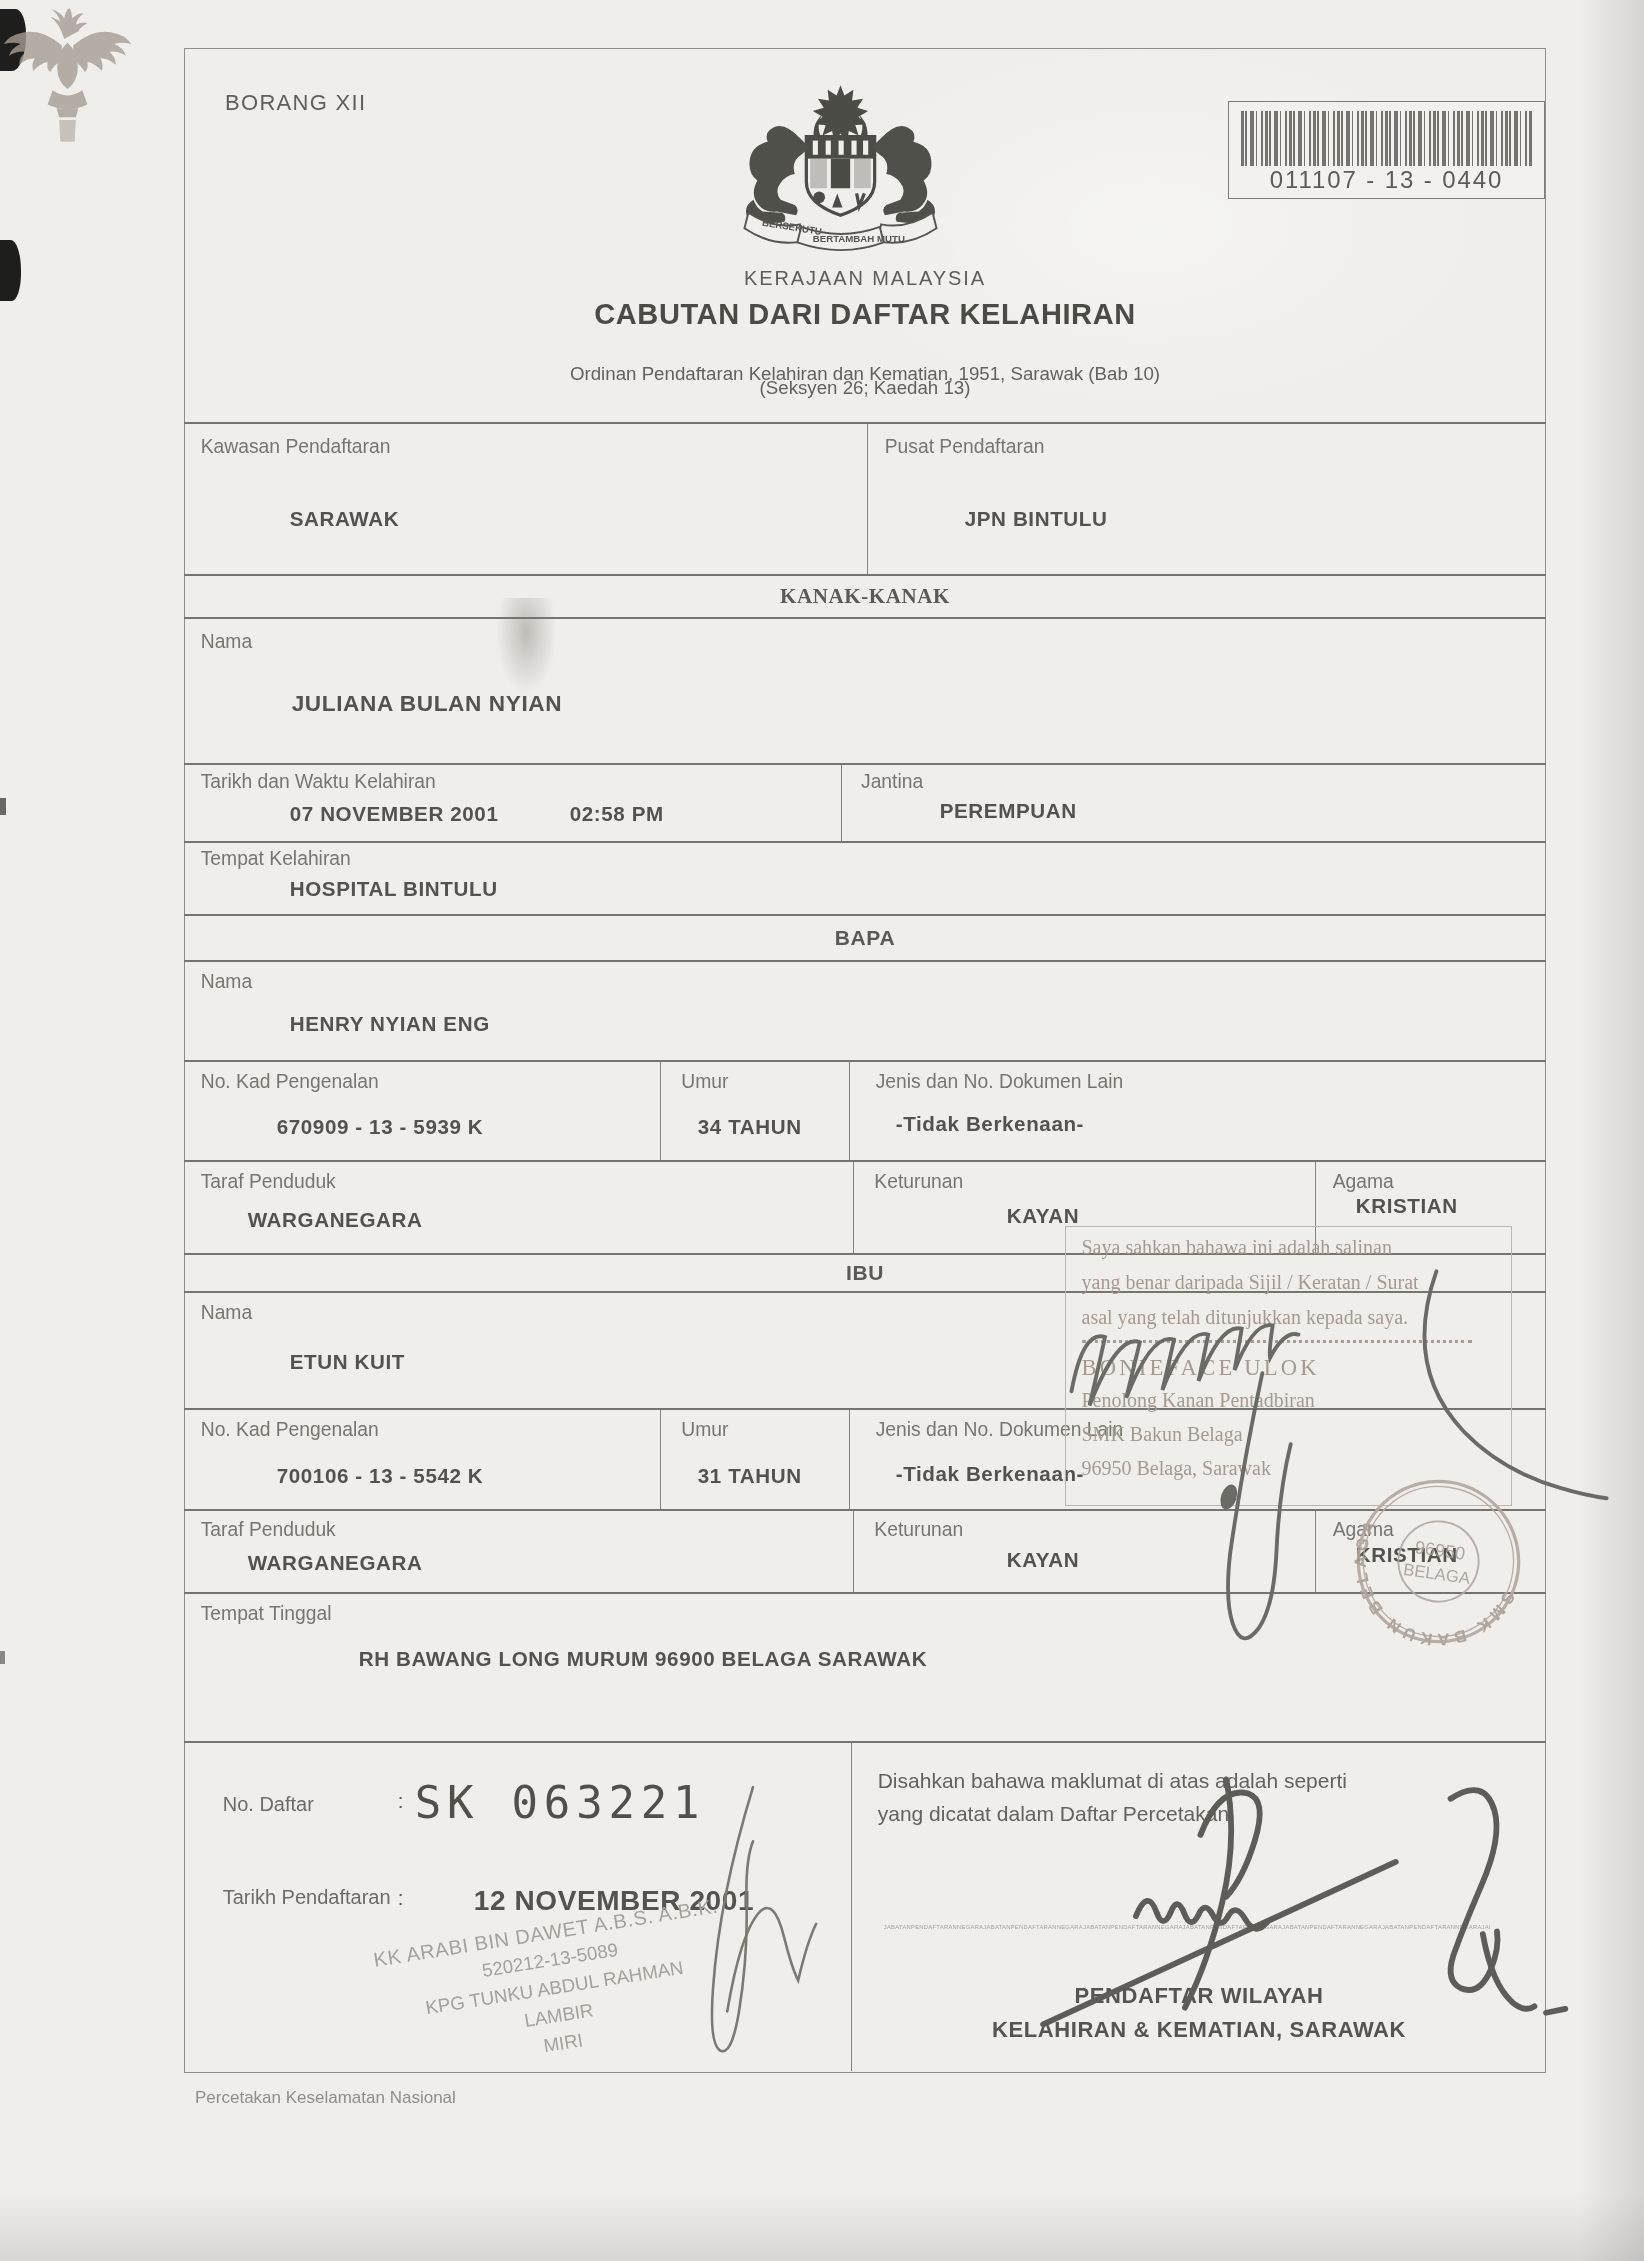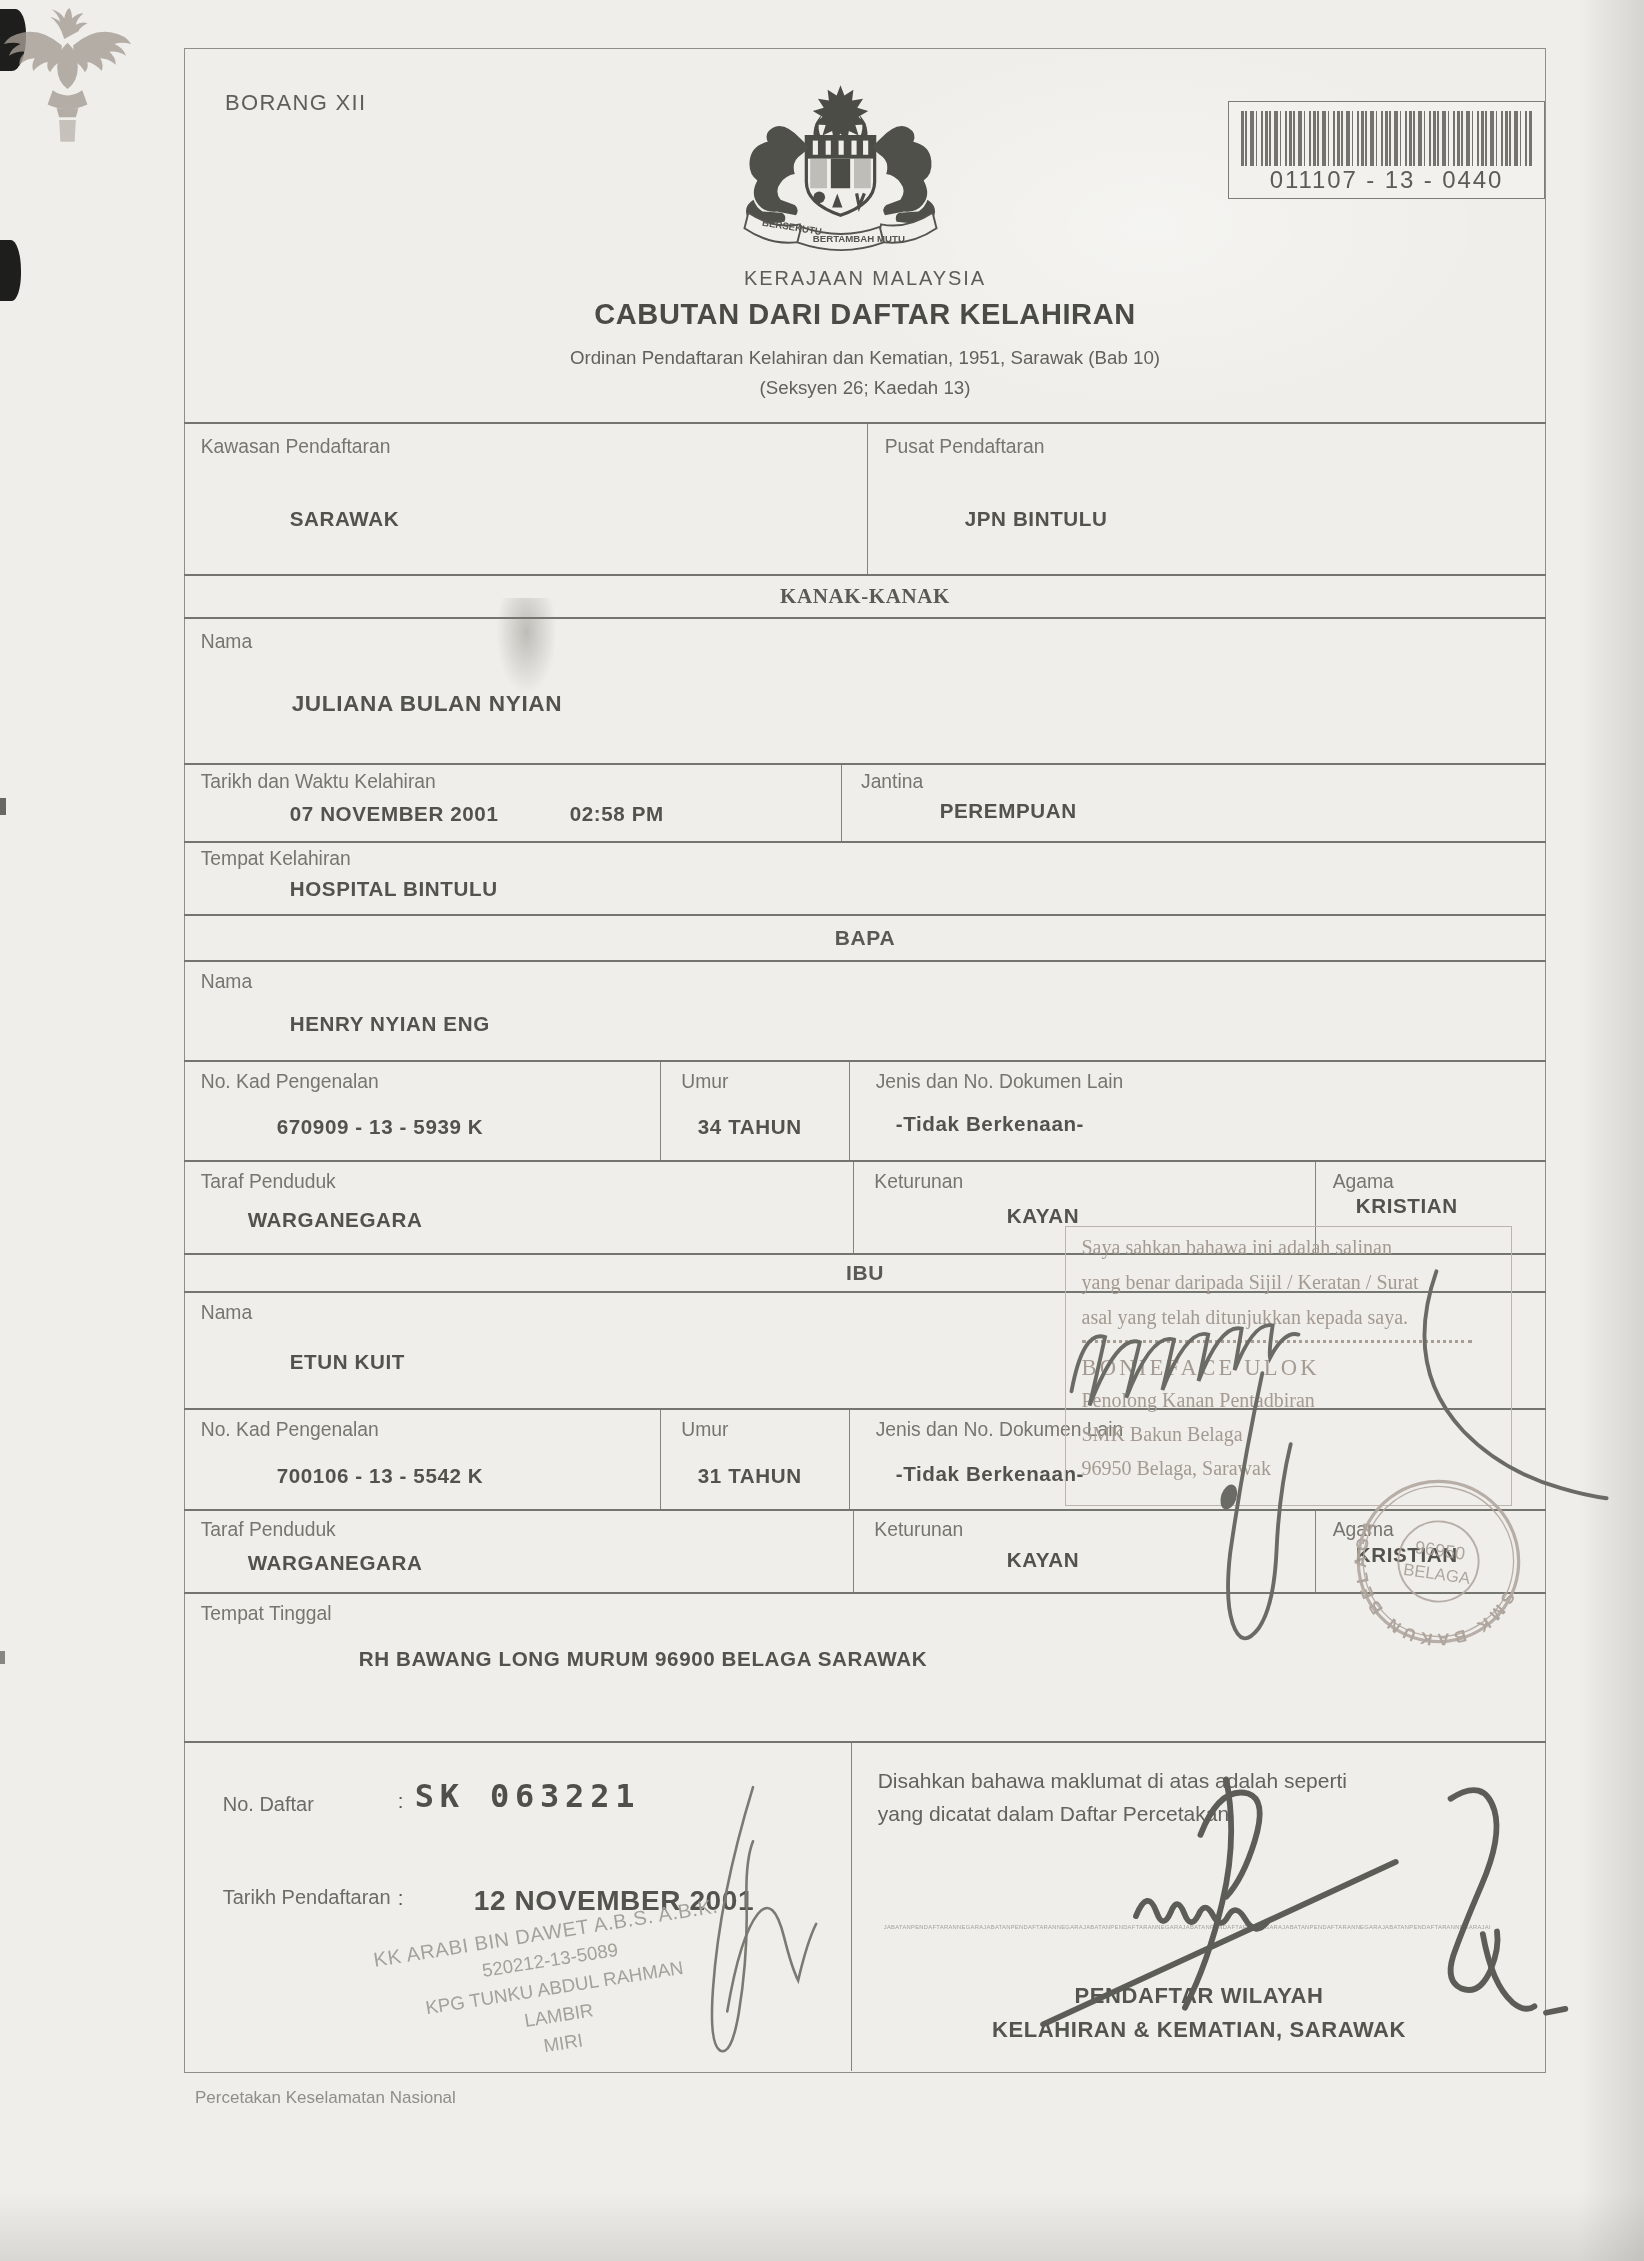--- a/index.html
+++ b/index.html
@@ -28,36 +28,36 @@
     background:repeating-linear-gradient(90deg,
       #5e5e58 0 2.6px, transparent 2.6px 4.5px,
       #5e5e58 4.5px 5.8px, transparent 5.8px 9px,
       #5e5e58 9px 13px, transparent 13px 15px,
       #5e5e58 15px 16px, transparent 16px 20px,
       #5e5e58 20px 22px, transparent 22px 24px);
     opacity:.85;}
   .barcode-number{position:absolute;left:0;right:0;bottom:3.9px;text-align:center;font-size:24px;color:#5c5c56;letter-spacing:1.9px;}
   .hdr-gov{position:absolute;left:0;width:100%;top:218px;text-align:center;font-size:20px;color:#5d5d57;letter-spacing:1.9px;}
   .hdr-title{position:absolute;left:0;width:100%;top:249px;text-align:center;font-size:29px;font-weight:bold;color:#4b4b45;letter-spacing:0.6px;}
-  .hdr-sub1{position:absolute;left:0;width:100%;top:298px;text-align:center;font-size:18.7px;color:#62625c;}
+  .hdr-sub1{position:absolute;left:0;width:100%;top:314px;text-align:center;font-size:18.7px;color:#62625c;}
   .hdr-sub2{position:absolute;left:0;width:100%;top:328px;text-align:center;font-size:18.7px;color:#62625c;}
 
   .cert-table{position:absolute;left:-1.3px;right:-1.3px;top:373px;border-top:2.6px double #75756f;}
   .row{display:flex;border-bottom:2.6px double #75756f;box-sizing:border-box;position:relative;}
   .row:last-child{border-bottom:none;}
   .cell{position:relative;box-sizing:border-box;}
   .cell + .cell{border-left:1.3px solid #84847e;}
   .lbl{position:absolute;font-size:19.3px;color:#76766f;}
   .val{position:absolute;font-size:20.6px;font-weight:bold;color:#53534d;letter-spacing:0.6px;white-space:nowrap;}
   .sec{width:100%;text-align:center;font-weight:bold;font-size:21px;color:#5a5a54;display:flex;align-items:center;justify-content:center;letter-spacing:0.6px;}
 
   
   .b-lbl{position:absolute;font-size:20px;color:#6c6c66;}
   .colon{position:absolute;font-size:20.6px;color:#5a5a54;}
-  .no-daftar{position:absolute;font-family:"DejaVu Sans Mono", monospace;font-weight:bold;font-size:32px;letter-spacing:5.8px;color:#50504a;}
+  .no-daftar{position:absolute;font-family:"DejaVu Sans Mono", monospace;font-weight:normal;font-size:44px;letter-spacing:5.8px;color:#50504a;}
   .tarikh-val{position:absolute;font-size:28px;font-weight:bold;color:#53534d;letter-spacing:0.6px;margin-left:32px;}
   .disahkan{position:absolute;font-size:21px;color:#63635d;line-height:34px;}
   .registrar{position:absolute;width:100%;text-align:center;font-weight:bold;font-size:22px;color:#55554f;letter-spacing:0.6px;}
   .microprint{position:absolute;font-size:5.8px;color:#a3a39d;white-space:nowrap;overflow:hidden;letter-spacing:0.3px;}
 
   
   .cstamp{position:absolute;left:1065px;top:1226px;width:447px;height:280px;border:1.3px solid #bdb5ad;box-sizing:border-box;
     font-family:"Liberation Serif", serif;color:#a49a91;}
   .cstamp .ln{position:absolute;left:15.5px;right:11.6px;font-size:20px;white-space:nowrap;}
   .cstamp .dots{position:absolute;left:15.5px;right:39px;border-bottom:3.2px dotted #a79d94;}

